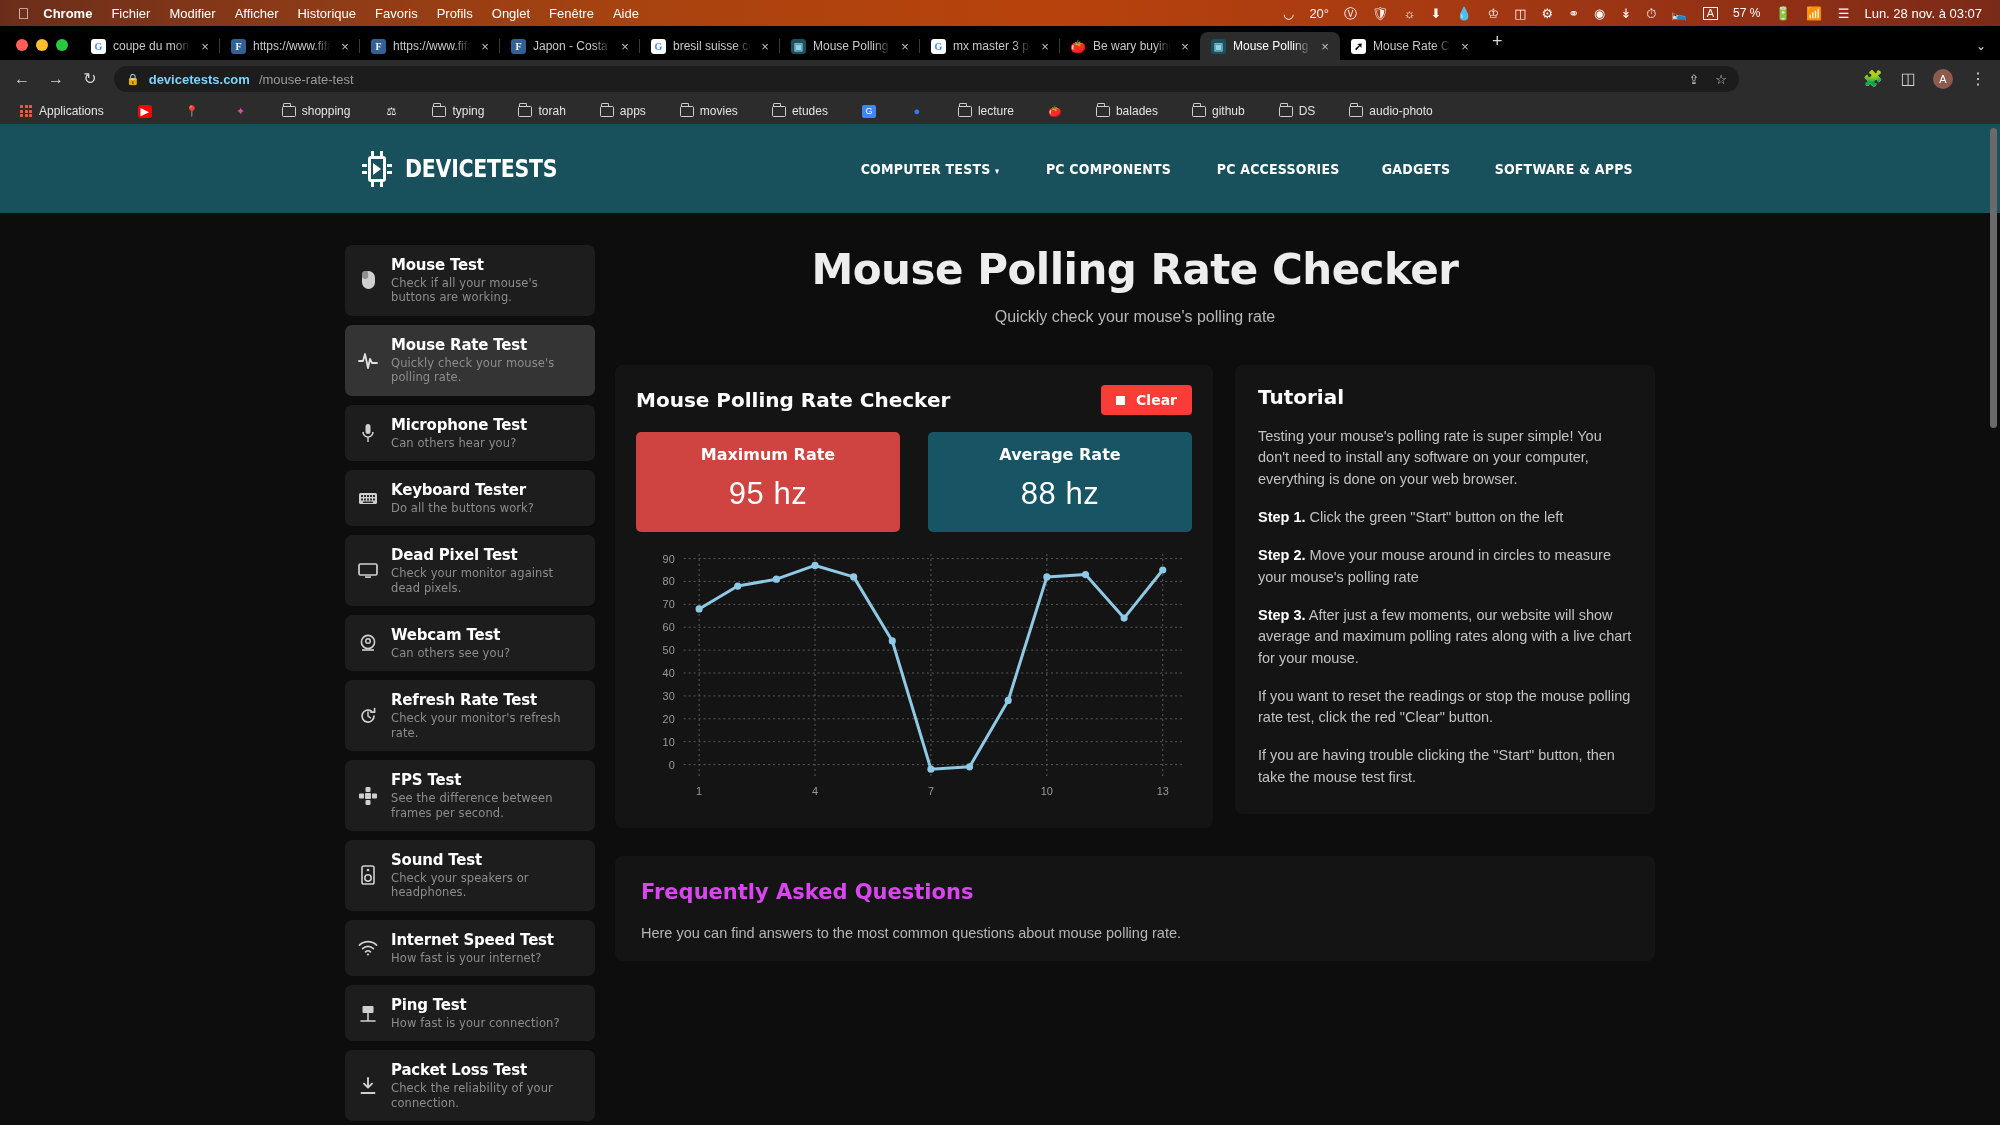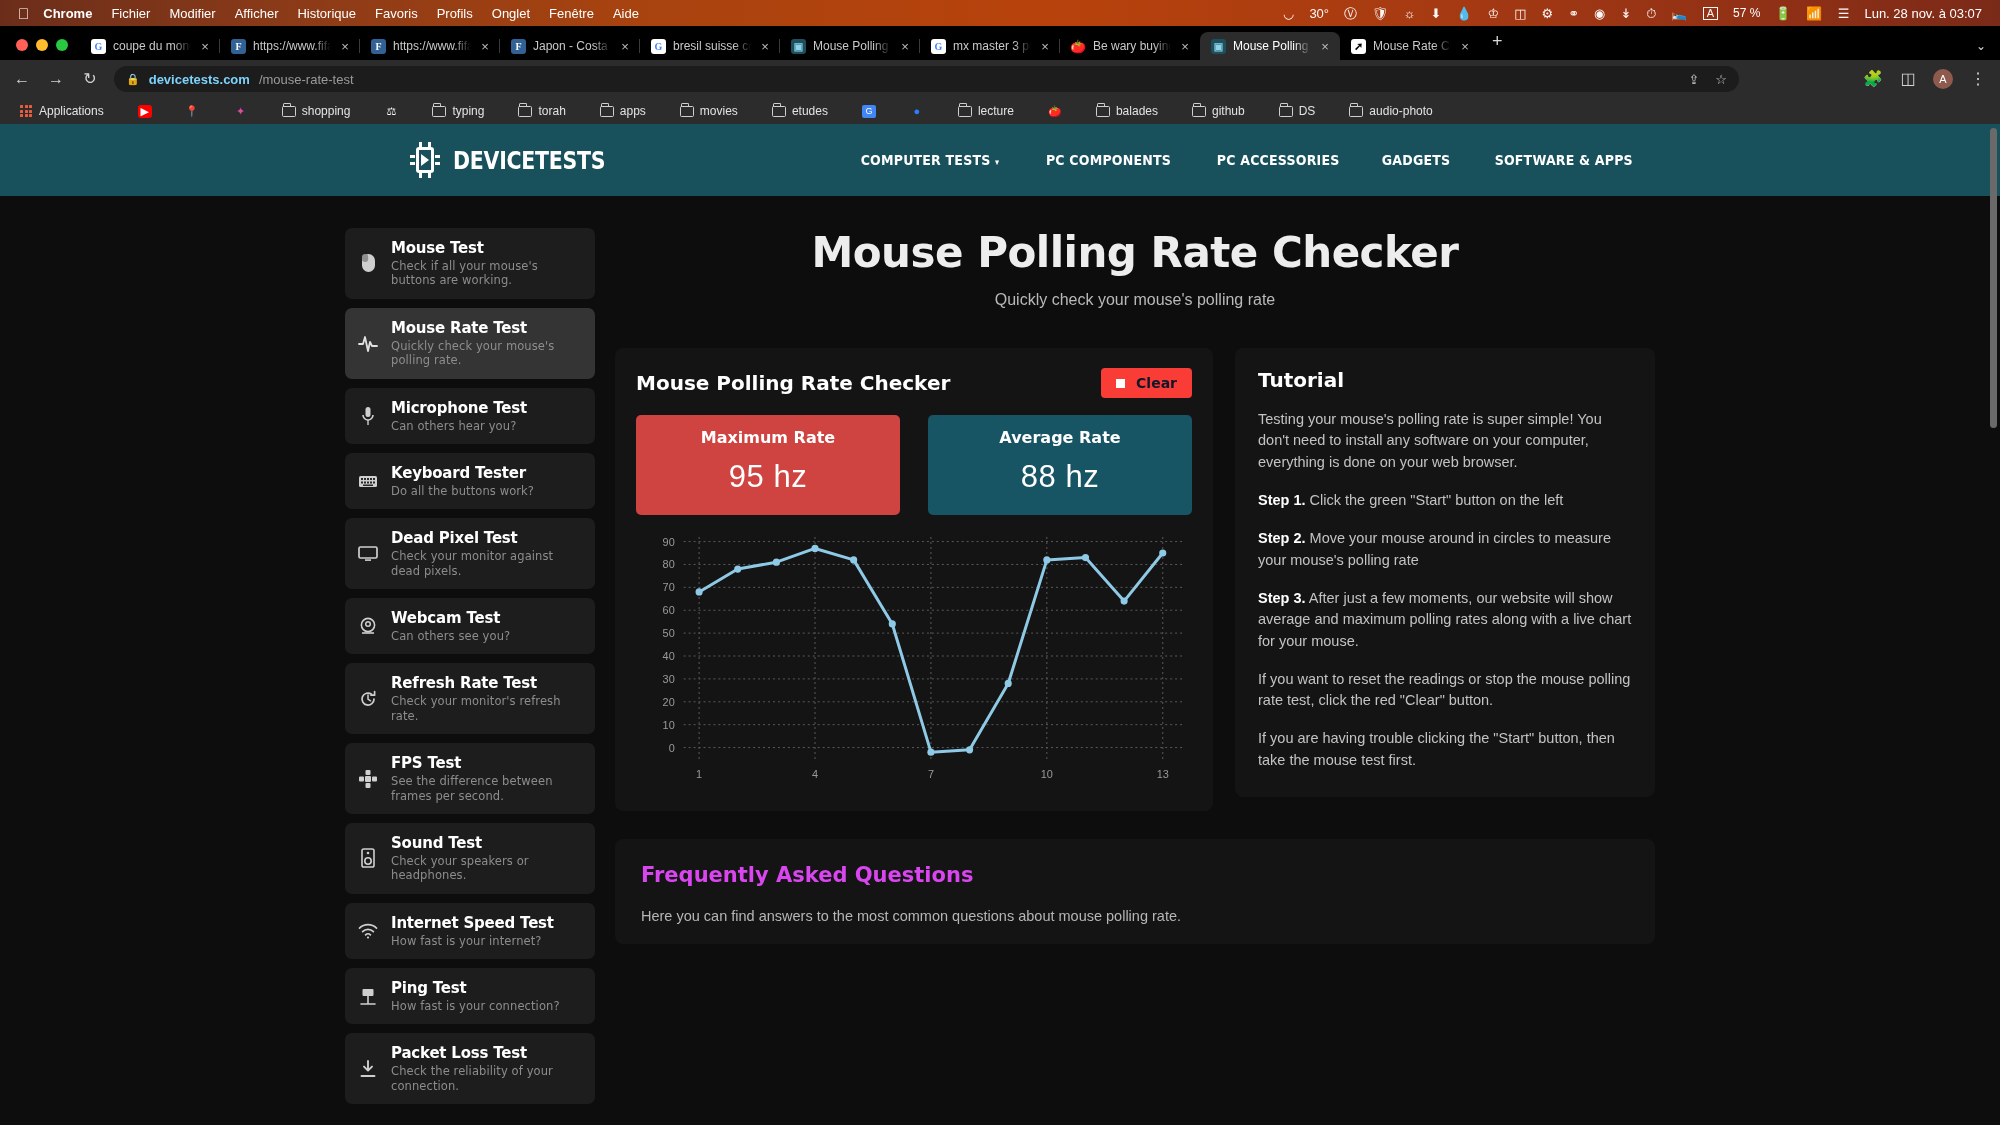--- a/index.html
+++ b/index.html
@@ -85,21 +85,21 @@
   .bm { display:flex; align-items:center; gap:6px; padding:0 9px; white-space:nowrap; height:22px; }
   .bm .bi { width:14px; height:13px; flex:0 0 14px; display:flex; align-items:center; justify-content:center; font-size:11px; }
   .folder { width:14px; height:11px; border:1.3px solid #cfcfcf; border-radius:1.5px; position:relative; }
   .folder::before { content:""; position:absolute; top:-3.2px; left:0; width:6px; height:3px;
                     border:1.3px solid #cfcfcf; border-bottom:none; border-radius:1.5px 1.5px 0 0; }
   .grid9 { display:grid; grid-template-columns:repeat(3,3px); grid-template-rows:repeat(3,3px); gap:1.5px; }
   .grid9 i { background:#e85d3d; display:block; border-radius:.5px; }
 
   
   .page { position:relative; height:calc(1125px - 26px - 34px - 38px - 26px); overflow:hidden; background:#0d0d0d; }
-  .site-header { background:#18505c; height:72px; display:flex; align-items:center;padding-left:48px; }
+  .site-header { background:#18505c; height:89px; display:flex; align-items:center; }
   .brand { margin-left:360px; display:flex; align-items:center; gap:11px; }
   .chipglyph { width:34px; height:34px; position:relative; }
   .chip-body { position:absolute; left:8px; top:4px; width:18px; height:26px; border:3px solid #fff; border-radius:3px; }
   .chip-tri { position:absolute; left:13px; top:11px; width:0;height:0;
               border-left:8px solid #fff; border-top:6px solid transparent; border-bottom:6px solid transparent;}
   .chip-pin { position:absolute; background:#fff; width:3px; height:5px; }
   .brandtext { color:#fff; font-weight:800; font-size:25px; letter-spacing:-.3px;
                font-family:"DejaVu Sans",sans-serif; transform:scaleX(.82); transform-origin:left; }
   .nav { margin-left:auto; margin-right:360px; display:flex; align-items:center; gap:32px; }
   .nav a { color:#fff; font-size:14px; font-weight:700; letter-spacing:.2px; text-decoration:none;
@@ -120,21 +120,21 @@
   .main { flex:1 1 auto; margin-left:20px; margin-right:345px; }
   .page-title { color:#ededed; font-size:42px; font-weight:700; text-align:center; letter-spacing:-.5px;
                 font-family:"DejaVu Sans",sans-serif; }
   .page-sub { color:#b9b9b9; font-size:16px; text-align:center; margin-top:14px; }
 
   .panels { display:flex; gap:22px; margin-top:39px; }
   .card { background:#141414; border-radius:8px; }
   .checker { flex:1 1 auto; padding:20px 21px 22px 21px; }
   .checker-head { display:flex; align-items:center; }
   .checker-head h3 { color:#fff; font-size:20px; font-weight:700; font-family:"DejaVu Sans",sans-serif; }
-  .clear-btn { margin-left:auto; background:#fa3c36; color:#0f172a; border:none; border-radius:4px;
+  .clear-btn { margin-left:auto; background:#fa3c36; color:#ffffff; border:none; border-radius:4px;
                padding:7px 15px; font-size:14px; font-weight:700; display:flex; align-items:center; gap:11px;
                font-family:"DejaVu Sans",sans-serif; }
   .clear-btn .sq { width:9px; height:9px; background:#fff; display:block; }
   .stats { display:flex; gap:28px; margin-top:17px; }
   .stat { flex:1 1 0; border-radius:5px; padding:13px 0 20px 0; text-align:center; }
   .stat.max { background:#cf4340; }
   .stat.avg { background:#175464; }
   .stat .lab { color:#fff; font-size:16px; font-weight:700; font-family:"DejaVu Sans",sans-serif; }
   .stat .val { color:#fff; font-size:31px; margin-top:12px; letter-spacing:.5px; }
 
@@ -161,21 +161,21 @@
   <span class="mi">Modifier</span>
   <span class="mi">Afficher</span>
   <span class="mi">Historique</span>
   <span class="mi">Favoris</span>
   <span class="mi">Profils</span>
   <span class="mi">Onglet</span>
   <span class="mi">Fenêtre</span>
   <span class="mi">Aide</span>
   <span class="right">
     <span class="ic">◡</span>
-    <span class="ic">30°</span>
+    <span class="ic">20°</span>
     <span class="ic">Ⓥ</span>
     <span class="ic">🛡</span>
     <span class="ic">☼</span>
     <span class="ic">⬇</span>
     <span class="ic">💧</span>
     <span class="ic">♔</span>
     <span class="ic">◫</span>
     <span class="ic">⚙</span>
     <span class="ic">⚭</span>
     <span class="ic">◉</span>

